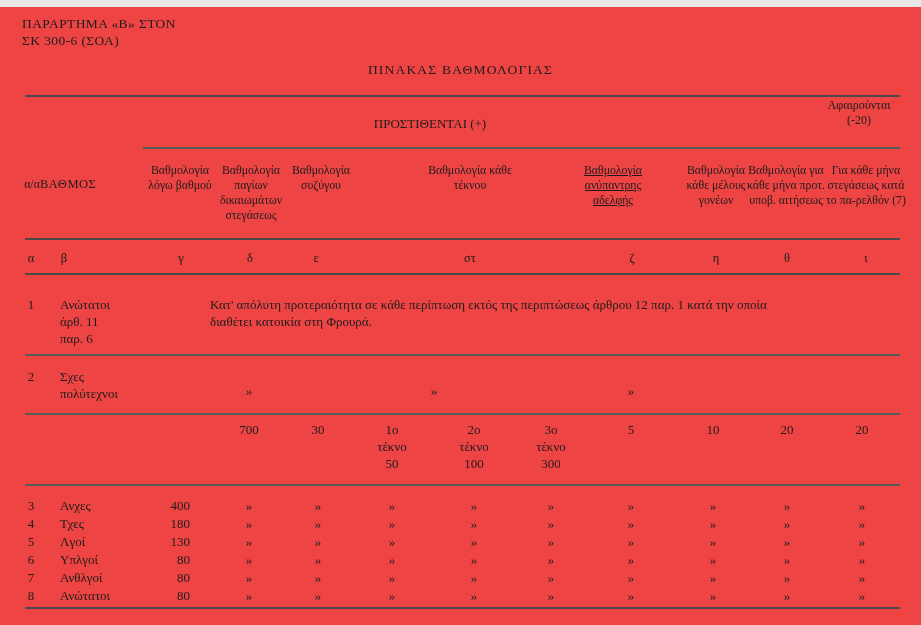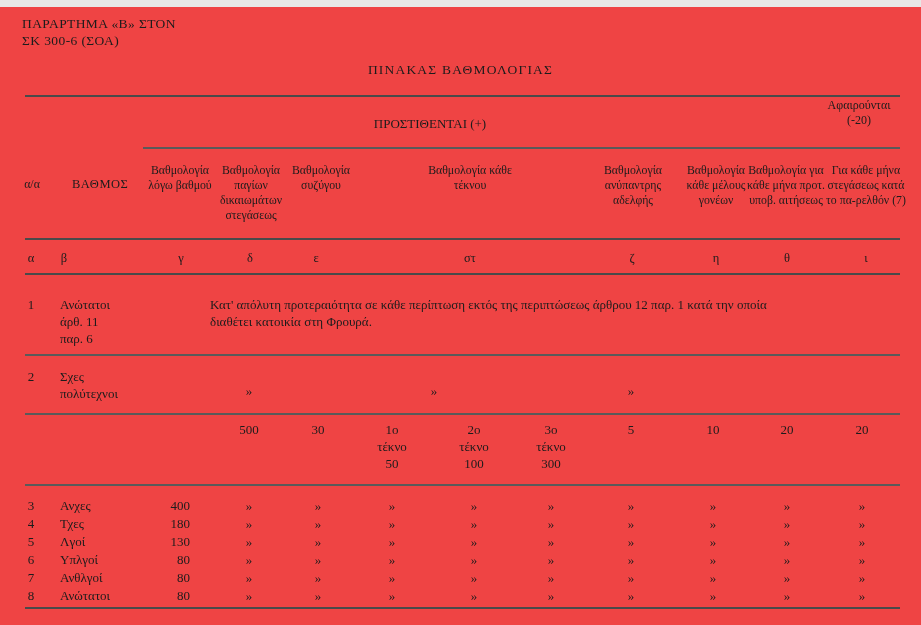--- a/index.html
+++ b/index.html
@@ -13,26 +13,26 @@
 
   .annex { position:absolute; left:22px; top:8px; font-size:13.5px; line-height:17px; letter-spacing:.4px; }
   .title { position:absolute; left:0; top:55px; width:921px; text-align:center;
            font-size:13.5px; letter-spacing:1.2px; }
 
   .grp-plus  { position:absolute; left:280px; top:109px; width:300px; text-align:center; font-size:13px; }
   .grp-minus { position:absolute; left:813px; top:91px;  width:92px;  text-align:center; font-size:12px; line-height:15px; }
 
   .hdr { position:absolute; top:156px; font-size:11.8px; line-height:15px; text-align:center; }
   .h-aa    { left:14px;  width:36px; top:170px; }
-  .h-grade { left:72px;  width:86px; top:170px; text-align:left; font-size:12.5px; letter-spacing:.5px; }
+  .h-grade { left:40px;  width:86px; top:170px; text-align:left; font-size:12.5px; letter-spacing:.5px; }
   .h-g  { left:142px; width:76px; }
   .h-d  { left:213px; width:76px; }
   .h-e  { left:283px; width:76px;font-family:Liberation Serif, serif; }
   .h-st { left:424px; width:92px; }
-  .h-z  { left:594px; width:78px; }
+  .h-z  { left:574px; width:78px;text-decoration:underline; }
   .h-h  { left:677px; width:78px; }
   .h-th { left:746px; width:80px; }
   .h-i  { left:824px; width:84px; }
 
   .letter { position:absolute; top:244px; width:30px; text-align:center; font-size:12.5px; }
   .l-a { left:16px; } .l-b { left:49px; } .l-g { left:166px; } .l-d { left:235px; }
   .l-e { left:301px; } .l-st { left:455px; } .l-z { left:617px; } .l-h { left:701px; }
   .l-th { left:772px; } .l-i { left:851px; }
 
   .cell { position:absolute; top:0; text-align:center; }
@@ -126,21 +126,21 @@
     <div class="cell c-grade">
       <div>Σχες</div>
       <div>πολύτεχνοι</div>
     </div>
     <div class="cell c-d ditto">»</div>
     <div class="cell c-stg ditto">»</div>
     <div class="cell c-z ditto">»</div>
   </div>
 
   <div class="vrow">
-    <div class="cell c-d">500</div>
+    <div class="cell c-d">700</div>
     <div class="cell c-e">30</div>
     <div class="cell c-st1">
       <div>1ο</div>
       <div>τέκνο</div>
       <div>50</div>
     </div>
     <div class="cell c-st2">
       <div>2ο</div>
       <div>τέκνο</div>
       <div>100</div>

